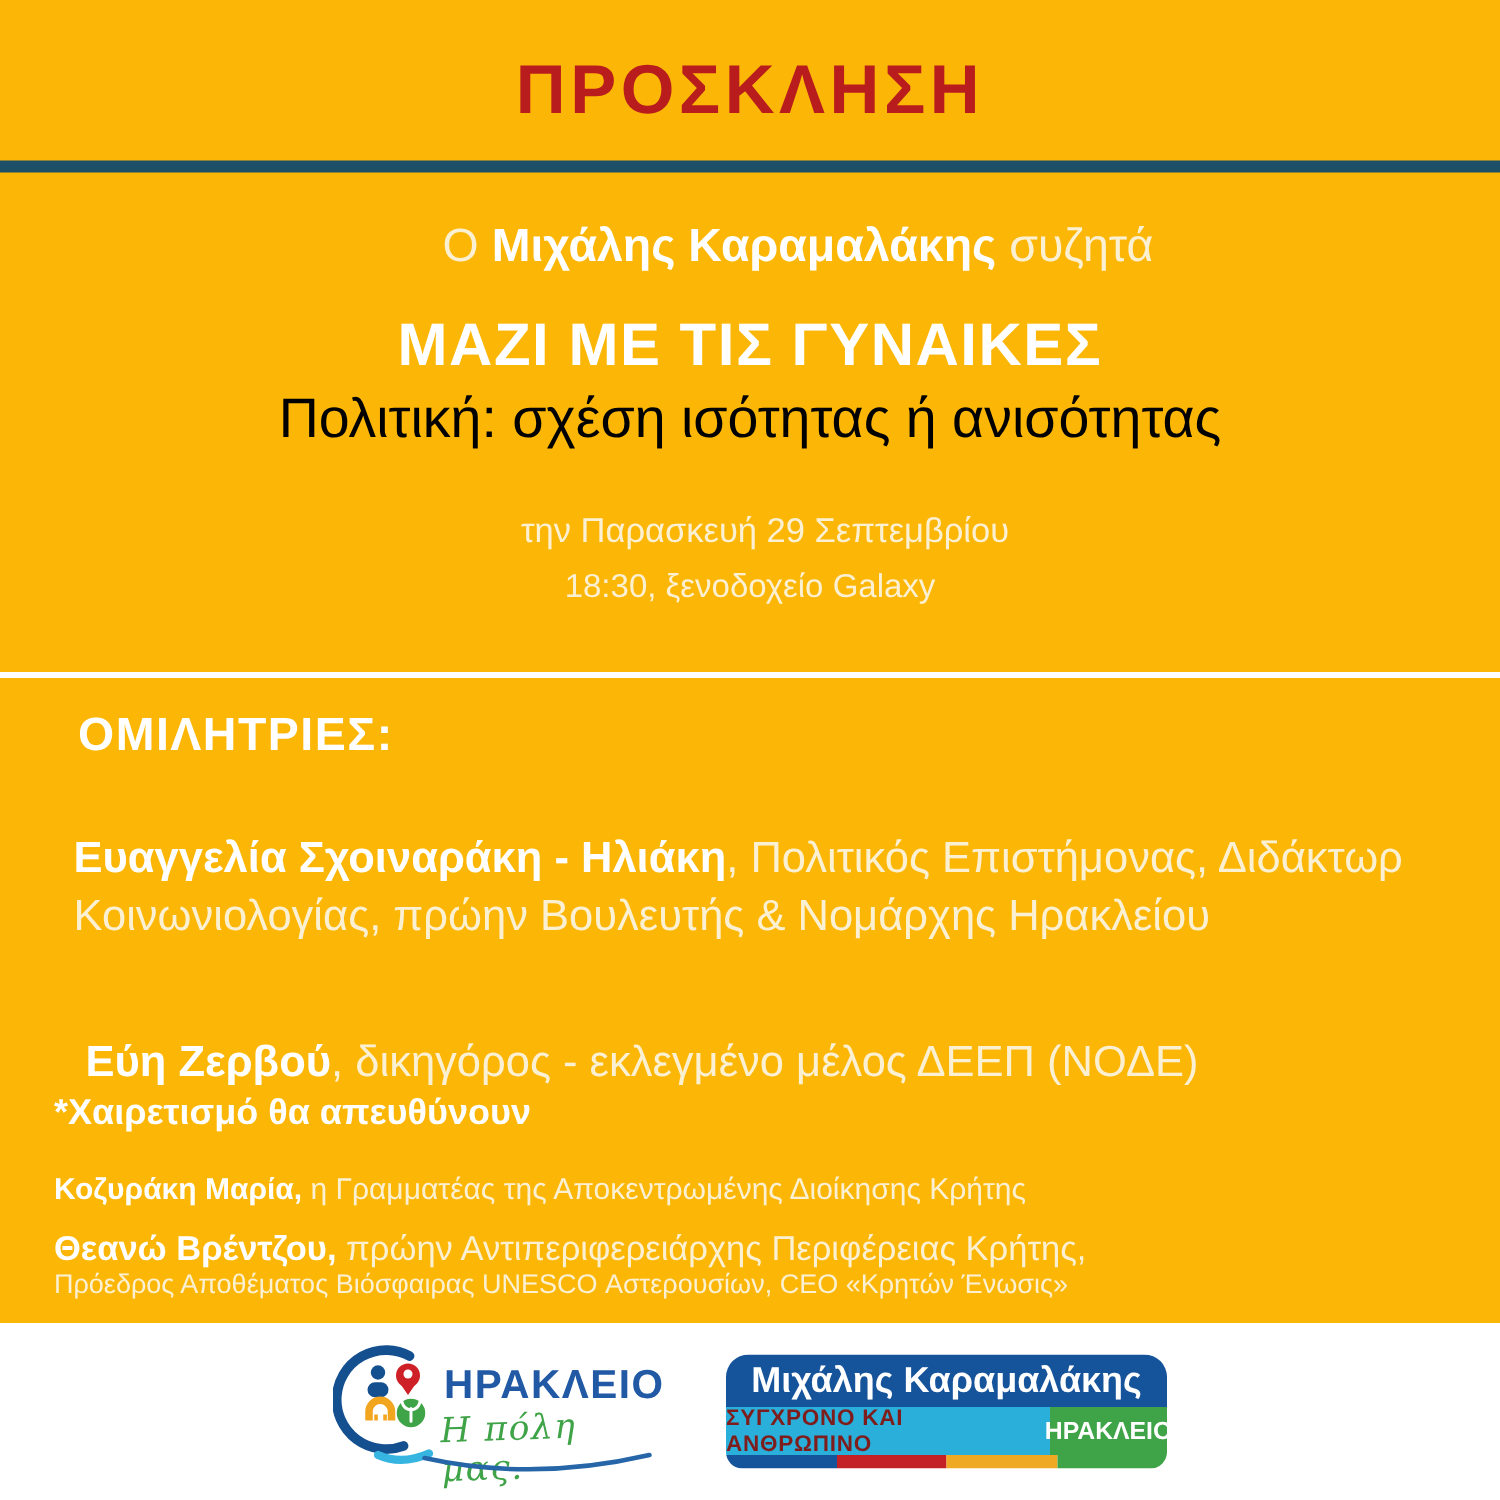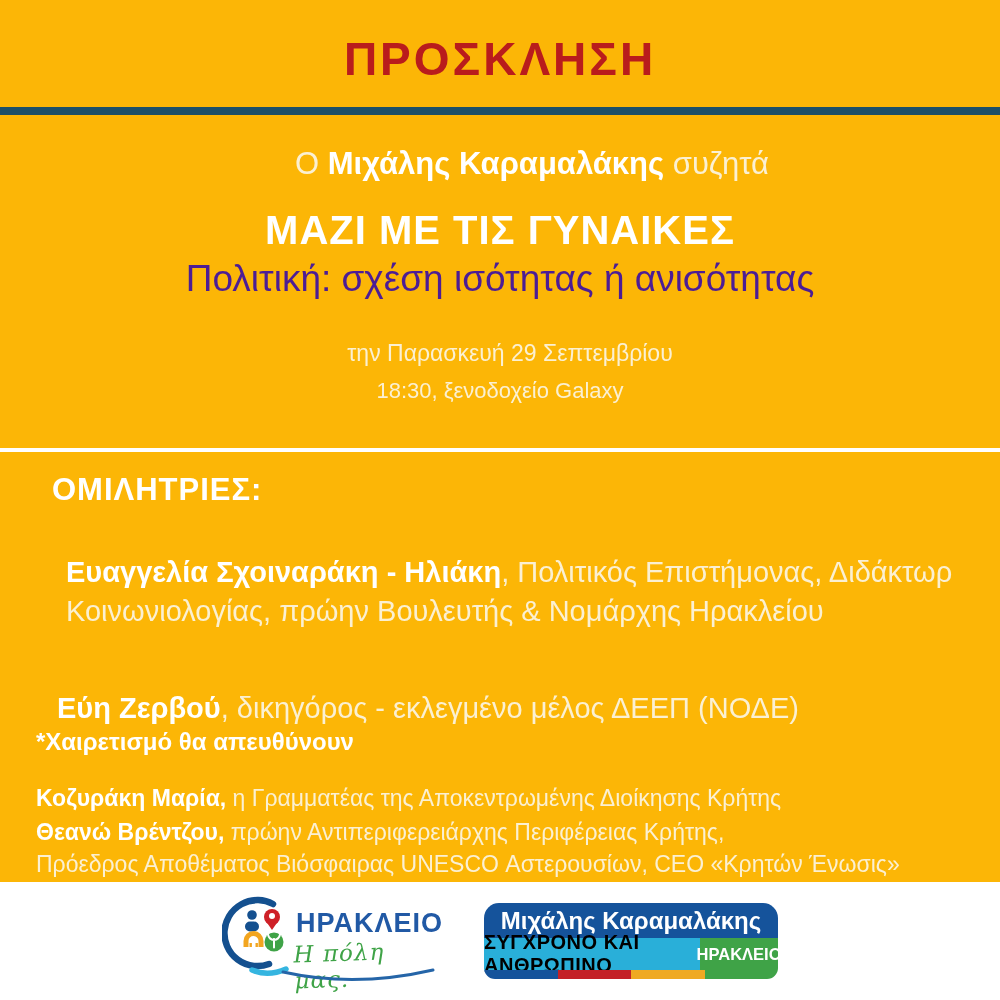--- a/index.html
+++ b/index.html
@@ -30,59 +30,59 @@
     text-align:center;font-size:31px;color:#FBF0D2;margin-left:32px;
   }
   .intro-line b{color:#ffffff;}
   .headline{
     position:absolute;top:208px;left:0;width:100%;
     text-align:center;font-size:40px;font-weight:bold;color:#ffffff;
     letter-spacing:1px;
   }
   .subheadline{
     position:absolute;top:258px;left:0;width:100%;
-    text-align:center;font-size:37px;color:#4c1d95;font-weight:normal;
+    text-align:center;font-size:37px;color:#000000;font-weight:normal;
   }
   .date-line{
     position:absolute;top:340px;left:0;width:100%;
     text-align:center;font-size:23px;color:#FBF0D2;padding-left:10px;
   }
   .venue-line{
     position:absolute;top:378px;left:0;width:100%;
     text-align:center;font-size:22px;color:#FBF0D2;
   }
   .white-divider{
     position:absolute;top:448px;left:0;width:100%;height:4px;
     background:#ffffff;
   }
   
   .speakers-heading{
     position:absolute;top:472px;left:52px;
     font-size:31px;font-weight:bold;color:#ffffff;letter-spacing:1px;
   }
   .speaker-1{
-    position:absolute;top:524px;left:66px;width:895px;
+    position:absolute;top:524px;left:49px;width:895px;
     font-size:29px;line-height:39px;color:#FBF0D2;
   }
   .speaker-2{
     position:absolute;top:660px;left:57px;width:910px;
     font-size:29px;line-height:39px;color:#FBF0D2;
   }
   .speaker-1 b,.speaker-2 b{color:#ffffff;}
   
   .greet-heading{
     position:absolute;top:728px;left:36px;
     font-size:24px;font-weight:bold;color:#ffffff;
   }
   .greet-1{position:absolute;top:762px;left:36px;width:940px;
-    font-size:23px;color:#FBF0D2;}
+    font-size:20px;color:#FBF0D2;}
   .greet-2{position:absolute;top:795px;left:36px;width:940px;
     font-size:23px;color:#FBF0D2;margin-top:24px;}
   .greet-3{position:absolute;top:828px;left:36px;width:950px;
-    font-size:23px;color:#FBF0D2;}
+    font-size:18px;color:#FBF0D2;}
   .greet-1 b,.greet-2 b{color:#ffffff;}
   
   .footer{
     position:absolute;top:882px;left:0;width:100%;height:118px;
     background:#ffffff;
     display:flex;align-items:center;justify-content:center;gap:44px;
   }
   .hk-logo{position:relative;width:218px;height:100px;}
   .hk-mark{position:absolute;left:0;top:2px;}
   .hk-name{
@@ -101,21 +101,21 @@
     border-radius:15px 15px 11px 11px;overflow:hidden;
     display:flex;flex-direction:column;
   }
   .mk-top{
     height:35px;background:#15539B;
     color:#ffffff;font-weight:bold;font-size:24px;
     display:flex;align-items:center;justify-content:center;
   }
   .mk-mid{height:32px;display:flex;}
   .mk-slogan{
-    flex:1;background:#29AFD9;color:#000000;font-weight:bold;font-size:20px;
+    flex:1;background:#29AFD9;color:#7f1d1d;font-weight:bold;font-size:15px;
     display:flex;align-items:center;justify-content:center;letter-spacing:0.5px;
   }
   .mk-city{
     width:78px;background:#3FA347;color:#ffffff;font-weight:bold;font-size:16.5px;
     display:flex;align-items:center;justify-content:center;
   }
   .mk-stripe{height:9px;display:flex;}
   .mk-stripe span{flex:1;height:100%;}
   .mk-stripe .seg-blue{background:#15539B;}
   .mk-stripe .seg-red{background:#C42127;}

